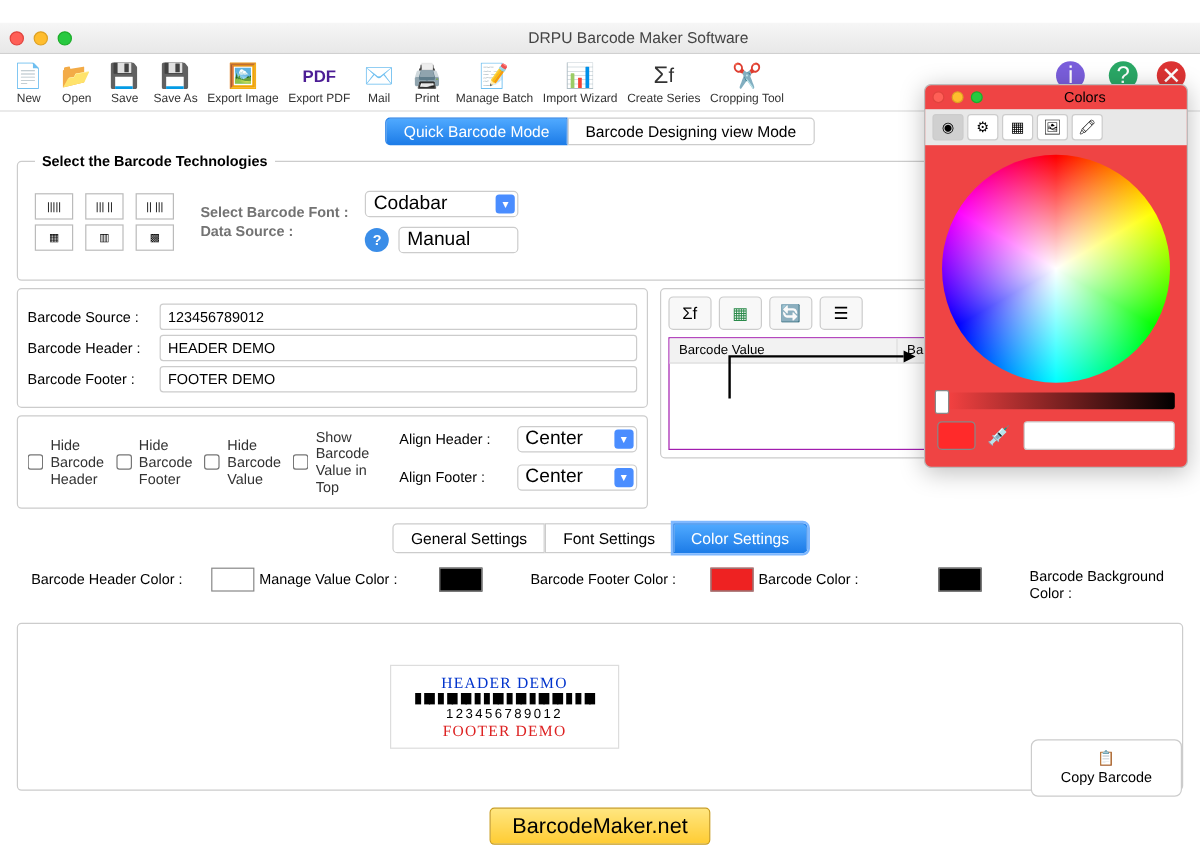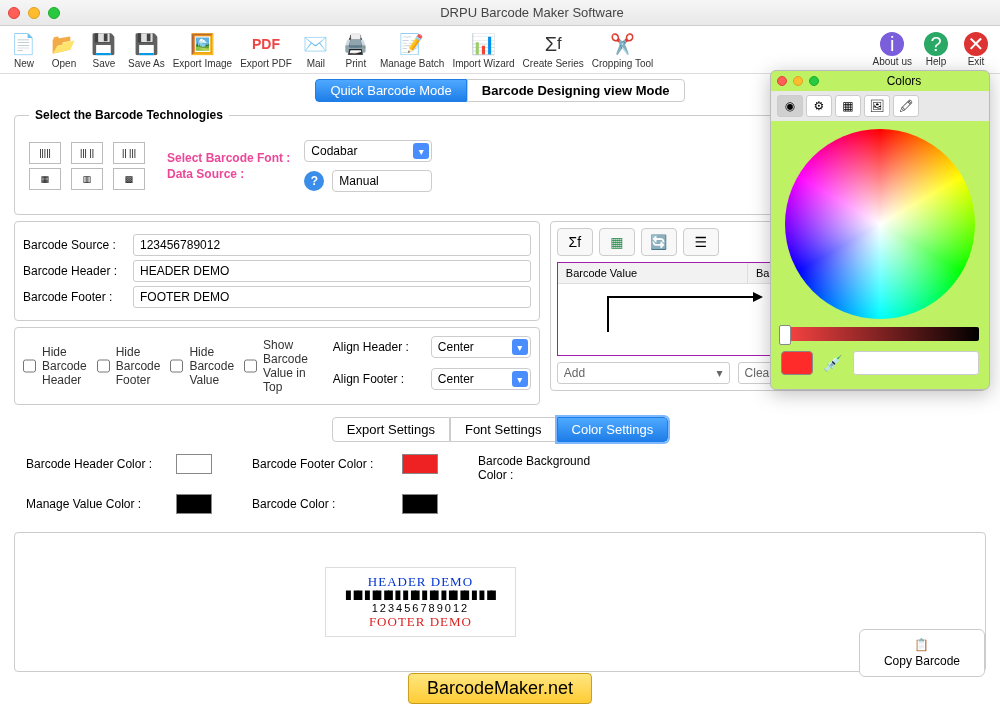--- a/index.html
+++ b/index.html
@@ -1,41 +1,41 @@
 <!DOCTYPE html>
 <html><head>
 <meta charset="utf-8">
 <style>
 * { box-sizing: border-box; margin: 0; padding: 0; font-family: -apple-system, "Helvetica Neue", Arial, sans-serif; }
 body { background: #fff; width: 1000px; height: 710px; position: relative; overflow: hidden; }
-.titlebar { height: 26px; background: linear-gradient(#f6f6f6,#e8e8e8); border-bottom: 1px solid #d0d0d0; display: flex; align-items: center; padding: 0 8px; font-size: 13px; color: #444; }
+.titlebar { height: 26px; background: linear-gradient(#f6f6f6,#e8e8e8); border-bottom: 1px solid #d0d0d0; display: flex; align-items: center; padding: 0 8px; font-size: 13px; color: #444; margin-top: 19px; }
 .traffic { display: flex; gap: 8px; margin-right: 12px; }
 .tl { width: 12px; height: 12px; border-radius: 50%; }
 .tl.red { background: #ff5f57; border: 1px solid #e0443e; }
 .tl.yel { background: #ffbd2e; border: 1px solid #dea123; }
 .tl.grn { background: #28c940; border: 1px solid #1dad2a; }
 .titlebar .title { flex: 1; text-align: center; }
 .toolbar { height: 48px; background: #fff; border-bottom: 1px solid #ddd; display: flex; align-items: center; padding: 2px 8px; gap: 8px; }
 .tbtn { display: flex; flex-direction: column; align-items: center; font-size: 10px; color: #333; cursor: pointer; min-width: 32px; }
 .tbtn .ic { width: 28px; height: 28px; display: flex; align-items: center; justify-content: center; font-size: 20px; }
 .toolbar .spacer { flex: 1; }
 .modebar { height: 24px; display: flex; justify-content: center; align-items: center; gap: 0; margin-top: 4px; }
 .modebtn { font-size: 13px; padding: 3px 14px; border: 1px solid #ccc; background: #fff; cursor: pointer; }
 .modebtn.active { background: linear-gradient(#4fa9ff,#1e7de8); color: #fff; border-color: #1e7de8; }
 .modebtn:first-child { border-radius: 4px 0 0 4px; }
-.modebtn:last-child { border-radius: 0 4px 4px 0; font-weight: bold; }
+.modebtn:last-child { border-radius: 0 4px 4px 0; font-weight: normal; }
 .content { padding: 6px 14px; font-size: 12px; }
 fieldset.tech { border: 1px solid #ccc; border-radius: 4px; padding: 10px 14px 14px; margin-bottom: 6px; position: relative; }
 fieldset.tech legend { font-size: 12px; font-weight: bold; padding: 0 6px; }
 .techrow { display: flex; align-items: center; gap: 14px; }
 .barcode-icons { display: grid; grid-template-columns: repeat(3, 32px); grid-template-rows: repeat(2, 22px); gap: 4px 10px; }
 .barcode-icons .bi { border: 1px solid #bbb; display:flex; align-items:center; justify-content:center; font-size:9px; background:#fff; }
-.labelcol { display: flex; flex-direction: column; gap: 2px; color: #ec4899; font-weight: bold; margin-left: 8px; }
+.labelcol { display: flex; flex-direction: column; gap: 2px; color: #737373; font-weight: bold; margin-left: 8px; }
 .selcol { display: flex; flex-direction: column; gap: 8px; }
-.mac-select { height: 22px; border: 1px solid #ccc; border-radius: 4px; background: #fff; padding: 0 20px 0 6px; font-size: 12px; position: relative; display: inline-flex; align-items: center; min-width: 120px; }
+.mac-select { height: 22px; border: 1px solid #ccc; border-radius: 4px; background: #fff; padding: 0 20px 0 6px; font-size: 16px; position: relative; display: inline-flex; align-items: center; min-width: 120px; }
 .mac-select.blue::after { content:"▾"; position:absolute; right:2px; top:2px; width:16px; height:16px; background:#4a8dff; color:#fff; border-radius:3px; display:flex; align-items:center; justify-content:center; font-size:10px; }
 .batchbox { margin-left: auto; border: 1px solid #ccc; border-radius: 4px; padding: 8px 12px; width: 200px; }
 .chk { display: flex; align-items: center; gap: 6px; margin: 2px 0; color: #333; }
 .chk input { width: 14px; height: 14px; }
 .radio { display:flex; align-items:center; gap:6px; margin:2px 0; }
 .radio .r { width:14px; height:14px; border:1px solid #999; border-radius:50%; background:#fff; display:inline-block; }
 .radio .r.on { background: radial-gradient(#4a8dff 45%, #fff 50%); border-color:#4a8dff; }
 .twocol { display: flex; gap: 10px; }
 .leftcol { flex: 1; }
 .rightcol { flex: 1; }
@@ -55,33 +55,33 @@
 .datatable .hdr div { padding:4px 8px; border-right:1px solid #ddd; flex:1; white-space:nowrap; overflow:hidden; }
 .tablectrl { display:flex; gap:8px; margin-top:6px; }
 .tablectrl .sel { flex:1; height:22px; border:1px solid #ccc; border-radius:3px; background:#fff; display:flex; align-items:center; padding:0 6px; justify-content:space-between; font-size:12px; color:#666; }
 .tablectrl .btn { height:22px; border:1px solid #ccc; border-radius:4px; background:#fff; padding:0 12px; font-size:12px; }
 .tabs { display:flex; justify-content:center; margin:6px 0; }
 .tab { padding:4px 14px; border:1px solid #ccc; background:#fff; font-size:13px; cursor:pointer; }
 .tab:first-child { border-radius:4px 0 0 4px; }
 .tab:last-child { border-radius:0 4px 4px 0; }
 .tab.active { background:linear-gradient(#4fa9ff,#1e7de8); color:#fff; border-color:#1e7de8; outline:2px solid #7fb8ff; }
 .colorsect { display:flex; gap:40px; padding:6px 12px; align-items:flex-start; }
-.cscol { display:flex; flex-direction:column; gap:20px; }
+.cscol { display:flex; flex-direction:row; gap:4px; }
 .csrow { display:flex; align-items:center; gap:10px; }
 .csrow label { width:140px; }
 .swatch { width:36px; height:20px; border:1px solid #888; }
 .preview { border:1px solid #ccc; border-radius:4px; margin-top:12px; padding:10px; height:140px; position:relative; display:flex; align-items:center; }
 .barcodeprev { margin-left: 300px; text-align:center; border:1px solid #ddd; padding:6px 20px; background:#fff; }
 .barcodeprev .h { color:#0033cc; font-family:Georgia,serif; font-size:13px; letter-spacing:1px; }
 .barcodeprev .bars { font-family:monospace; font-size:8px; letter-spacing:-1px; line-height:1; margin:2px 0; }
 .barcodeprev .v { font-size:11px; letter-spacing:2px; }
 .barcodeprev .f { color:#dd2222; font-family:Georgia,serif; font-size:13px; letter-spacing:1px; }
 .copybtn { position:absolute; right:0; bottom:-6px; border:1px solid #ccc; border-radius:6px; padding:8px 24px; background:#fff; display:flex; flex-direction:column; align-items:center; font-size:12px; gap:2px; }
 .watermark { position:absolute; bottom:6px; left:50%; transform:translateX(-50%); background:linear-gradient(#ffe680,#ffcc33); border:1px solid #c89b1a; border-radius:4px; padding:4px 18px; font-family:Liberation Sans, sans-serif; font-size:18px; color:#000; }
-.colorpicker { position:absolute; top:70px; right:10px; width:220px; background:#bef264; border:1px solid #bbb; border-radius:6px; box-shadow:0 4px 20px rgba(0,0,0,.25); z-index:100; padding-bottom:8px; }
+.colorpicker { position:absolute; top:70px; right:10px; width:220px; background:#ef4444; border:1px solid #bbb; border-radius:6px; box-shadow:0 4px 20px rgba(0,0,0,.25); z-index:100; padding-bottom:8px; }
 .colorpicker .cptb { height:20px; display:flex; align-items:center; padding:0 6px; gap:6px; }
 .colorpicker .cptitle { flex:1; text-align:center; font-size:12px; }
 .colorpicker .cptabs { display:flex; gap:3px; padding:4px 6px; background:#e8e8e8; }
 .colorpicker .cptab { width:26px; height:22px; border:1px solid #ccc; border-radius:3px; background:#fff; display:flex; align-items:center; justify-content:center; font-size:12px; }
 .colorpicker .cptab.sel { background:#d0d0d0; }
 .wheel { width:190px; height:190px; margin:8px auto; border-radius:50%; background:conic-gradient(red,yellow,lime,cyan,blue,magenta,red); position:relative; }
 .wheel::after { content:""; position:absolute; inset:0; border-radius:50%; background:radial-gradient(circle,#fff 0%,transparent 70%); }
 .satbar { height:14px; margin:4px 10px; background:linear-gradient(to right,#ff4444,#000); border-radius:2px; position:relative; }
 .satbar::before { content:""; position:absolute; left:-2px; top:-2px; width:10px; height:18px; background:#fff; border:1px solid #888; border-radius:2px; }
 .cpbot { display:flex; align-items:center; gap:10px; padding:6px 10px; }
@@ -116,21 +116,21 @@
     </div>
   <div class="tbtn">
       <div class="ic">💾</div>
       <span>Save As</span>
     </div>
   <div class="tbtn">
       <div class="ic">🖼️</div>
       <span>Export Image</span>
     </div>
   <div class="tbtn">
-      <div class="ic" style="color:#ef4444;font-weight:bold;font-size:14px">PDF</div>
+      <div class="ic" style="color:#4c1d95;font-weight:bold;font-size:14px">PDF</div>
       <span>Export PDF</span>
     </div>
   <div class="tbtn">
       <div class="ic">✉️</div>
       <span>Mail</span>
     </div>
   <div class="tbtn">
       <div class="ic">🖨️</div>
       <span>Print</span>
     </div>
@@ -273,37 +273,26 @@
           <div class="mbtn">🔄</div>
           <div class="mbtn">☰</div>
         </div>
         <div class="datatable">
           <div class="hdr">
             <div>Barcode Value</div>
             <div>Barcode Header</div>
             <div style="flex:0 0 40px">Bar</div>
           </div>
         </div>
-        <div class="tablectrl">
-          <div class="sel">
-              <span>Add</span>
-              <span>▾</span>
-            </div>
-          <div class="sel">
-              <span>Clear</span>
-              <span>▾</span>
-            </div>
-          <button class="btn">Delete</button>
-        </div>
       </div>
     </div>
   </div>
 
   <div class="tabs">
-    <div class="tab">Export Settings</div>
+    <div class="tab">General Settings</div>
     <div class="tab">Font Settings</div>
     <div class="tab active">Color Settings</div>
   </div>
 
   <div class="colorsect">
     <div class="cscol">
       <div class="csrow">
           <label>Barcode Header Color :</label>
           <div class="swatch" style="#0033ee"></div>
         </div>

